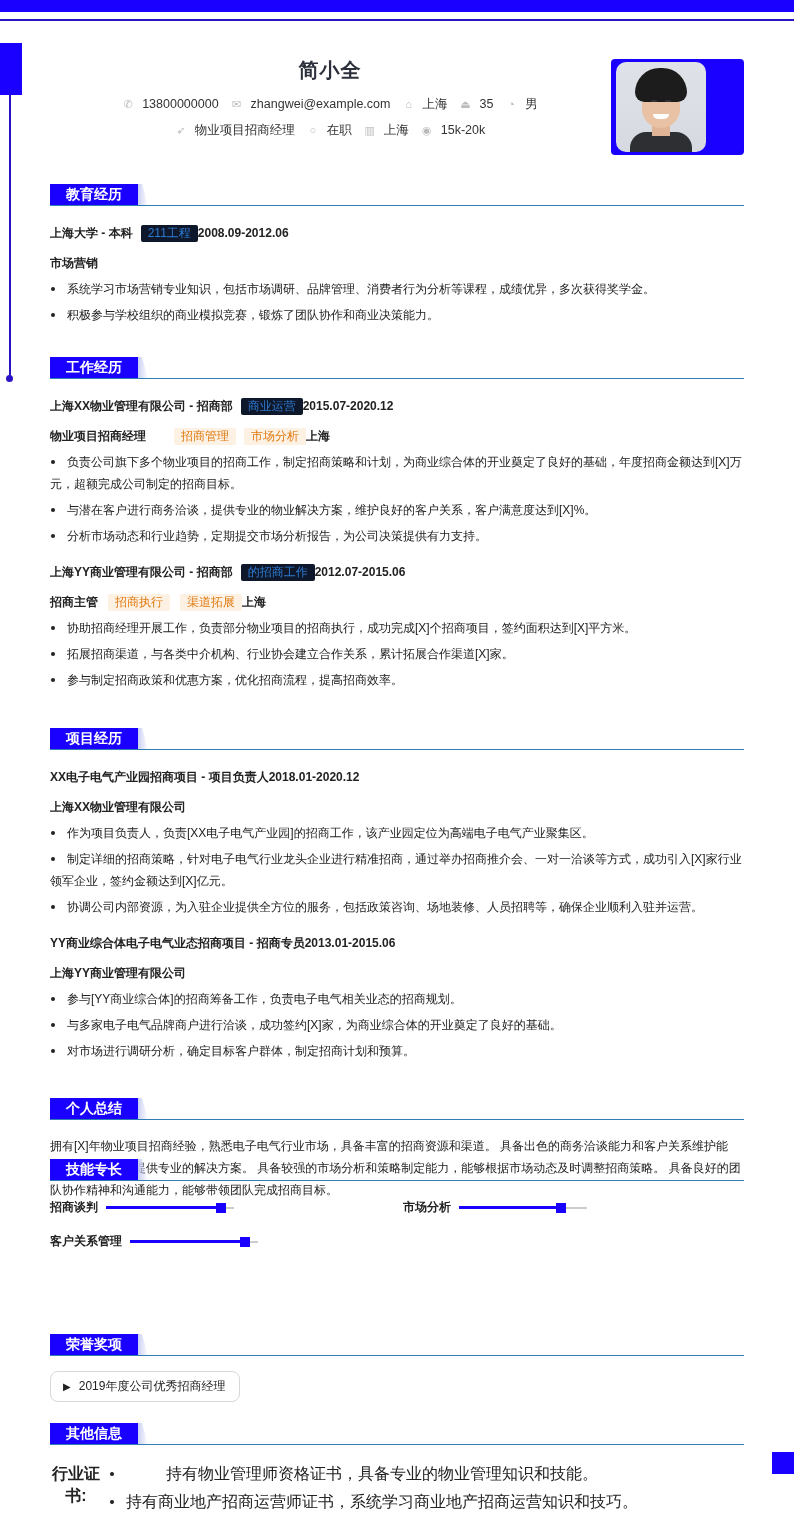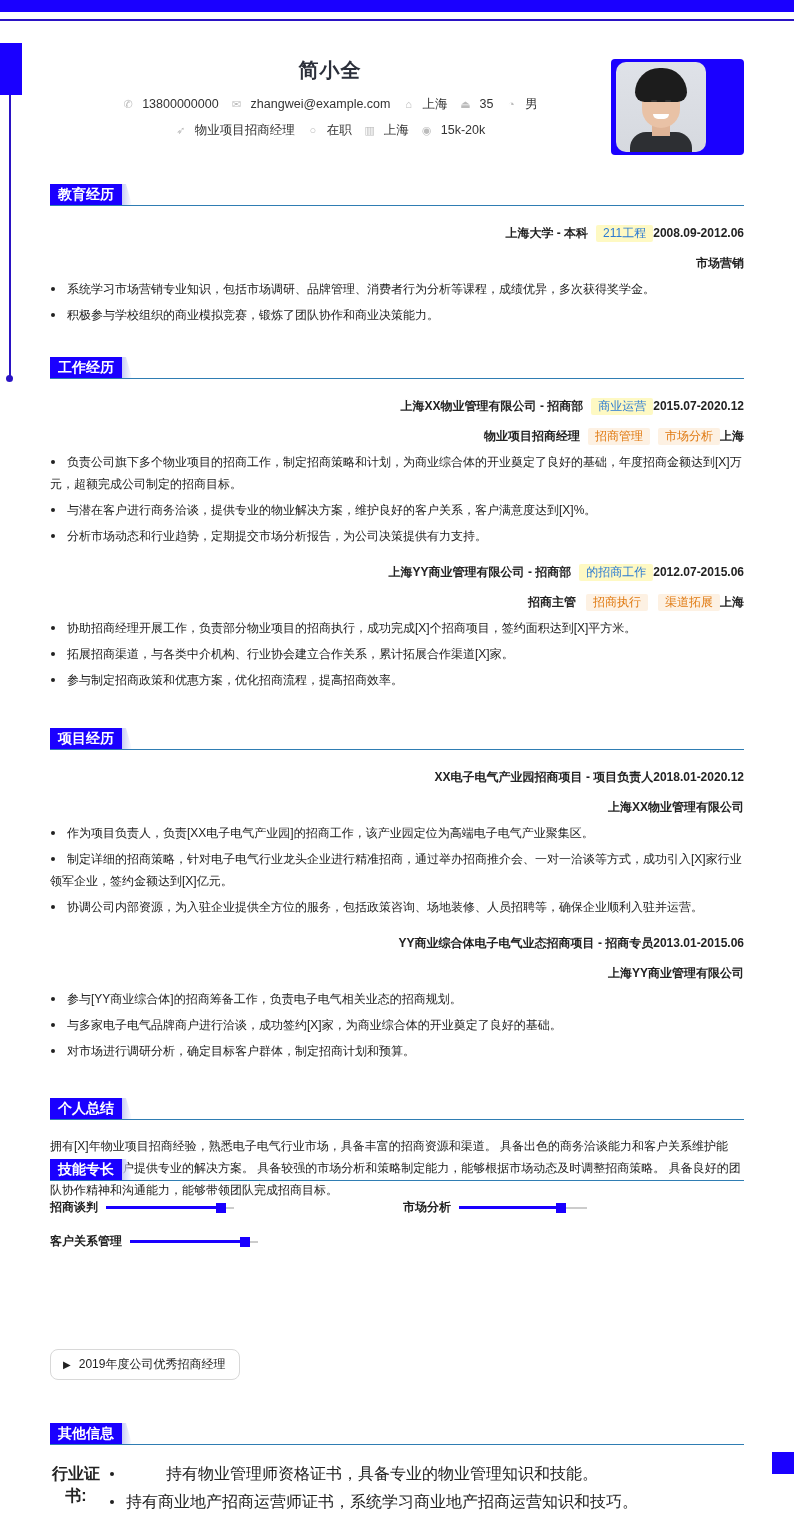--- a/index.html
+++ b/index.html
@@ -22,27 +22,27 @@
   .photo { position: absolute; left: 5px; top: 3px; width: 90px; height: 90px; border-radius: 10px; background: linear-gradient(180deg, #dfe2e8 0%, #d6d9df 100%); overflow: hidden; }
   .photo .hair { position: absolute; left: 19px; top: 6px; width: 52px; height: 34px; background: #1c1c1c; border-radius: 26px 26px 10px 10px; }
   .photo .face { position: absolute; left: 26px; top: 18px; width: 38px; height: 48px; background: #e9c2a6; border-radius: 18px 18px 22px 22px; }
   .photo .smile { position: absolute; left: 37px; top: 52px; width: 16px; height: 5px; background: #fff; border-radius: 0 0 8px 8px; }
   .photo .eye { position: absolute; top: 38px; width: 6px; height: 2px; background: #333; border-radius: 2px; }
   .photo .body { position: absolute; left: 14px; top: 70px; width: 62px; height: 30px; background: #2d2f33; border-radius: 16px 16px 0 0; }
   .photo .neck { position: absolute; left: 36px; top: 62px; width: 18px; height: 12px; background: #dfb497; }
 
   .section { position: absolute; left: 50px; width: 694px; }
   .sec-head { position: relative; height: 22px; border-bottom: 1px solid #2f7db3; }
-  .sec-title { position: absolute; left: 0; top: 0; height: 21px; padding: 0 8px; background: #1a00ff; color: #fff; font-size: 14px; line-height: 21px; font-weight: bold; }
+  .sec-title { position: absolute; left: 0; top: 0; height: 21px; padding: 0 16px; background: #1a00ff; color: #fff; font-size: 14px; line-height: 21px; font-weight: bold; }
   .sec-title::after { content: ""; position: absolute; right: -10px; top: 0; width: 10px; height: 21px; background: linear-gradient(90deg, #c9cff4, rgba(255,255,255,0)); clip-path: polygon(0 0, 40% 0, 100% 100%, 0 100%); }
 
-  .row { display: flex; justify-content: flex-end; align-items: center; font-size: 12px; font-weight: bold; color: #222; height: 18px; }
+  .row { display: flex; justify-content: flex-start; align-items: center; font-size: 12px; font-weight: bold; color: #222; height: 18px; }
   .row .left { display: flex; align-items: center; }
   .tag { display: inline-block; font-size: 12px; font-weight: normal; padding: 0 7px; height: 17px; line-height: 17px; margin-left: 8px; border-radius: 2px; }
-  .tag.blue { background: #fef9c3; color: #2c7bd2; }
+  .tag.blue { background: #0f172a; color: #2c7bd2; }
   .tag.orange { background: #fdf1e3; color: #e07a12; }
   .bullets { list-style: none; font-size: 12px; color: #222; line-height: 22px; }
   .bullets li { position: relative; padding-left: 17px; margin-top: 4px; }
   .bullets li::before { content: ""; position: absolute; left: 1px; top: 9px; width: 4px; height: 4px; border-radius: 50%; background: #222; }
   .bullets li.wrap { padding-left: 0; text-indent: 17px; }
   .bullets li.wrap::before { left: 1px; }
 
   .summary { font-size: 12px; line-height: 22px; color: #222; margin-top: 15px; }
 
   .skills { position: relative; height: 70px; }
@@ -156,21 +156,21 @@
     <div class="row">
         <span class="left">
           <span>上海XX物业管理有限公司 - 招商部</span>
           <span class="tag blue">商业运营</span>
         </span>
         <span>2015.07-2020.12</span>
       </div>
     <div class="row" style="margin-top:12px">
         <span class="left">
           <span>物业项目招商经理</span>
-          <span class="tag orange" style="margin-left:8px">招商管理</span>
+          <span class="tag orange" style="margin-left:28px">招商管理</span>
           <span class="tag orange">市场分析</span>
         </span>
         <span>上海</span>
       </div>
     <ul class="bullets" style="margin-top:6px">
       <li class="wrap">负责公司旗下多个物业项目的招商工作，制定招商策略和计划，为商业综合体的开业奠定了良好的基础，年度招商金额达到[X]万元，超额完成公司制定的招商目标。</li>
       <li>与潜在客户进行商务洽谈，提供专业的物业解决方案，维护良好的客户关系，客户满意度达到[X]%。</li>
       <li>分析市场动态和行业趋势，定期提交市场分析报告，为公司决策提供有力支持。</li>
     </ul>
   </div>
@@ -265,20 +265,23 @@
       <div class="slider" style="width:128px">
         <div class="track" style="width:128px"></div>
           <div class="fill" style="width:115px"></div>
           <div class="thumb" style="left:110px"></div>
       </div>
     </div>
   </div>
 </div>
 
 <div class="section" style="top:1334px">
+  <div class="sec-head">
+      <span class="sec-title">荣誉奖项</span>
+    </div>
   <div class="award">
     <span class="tri">▶</span>
     <span>2019年度公司优秀招商经理</span>
   </div>
 </div>
 
 <div class="section" style="top:1423px">
   <div class="sec-head">
       <span class="sec-title">其他信息</span>
     </div>

